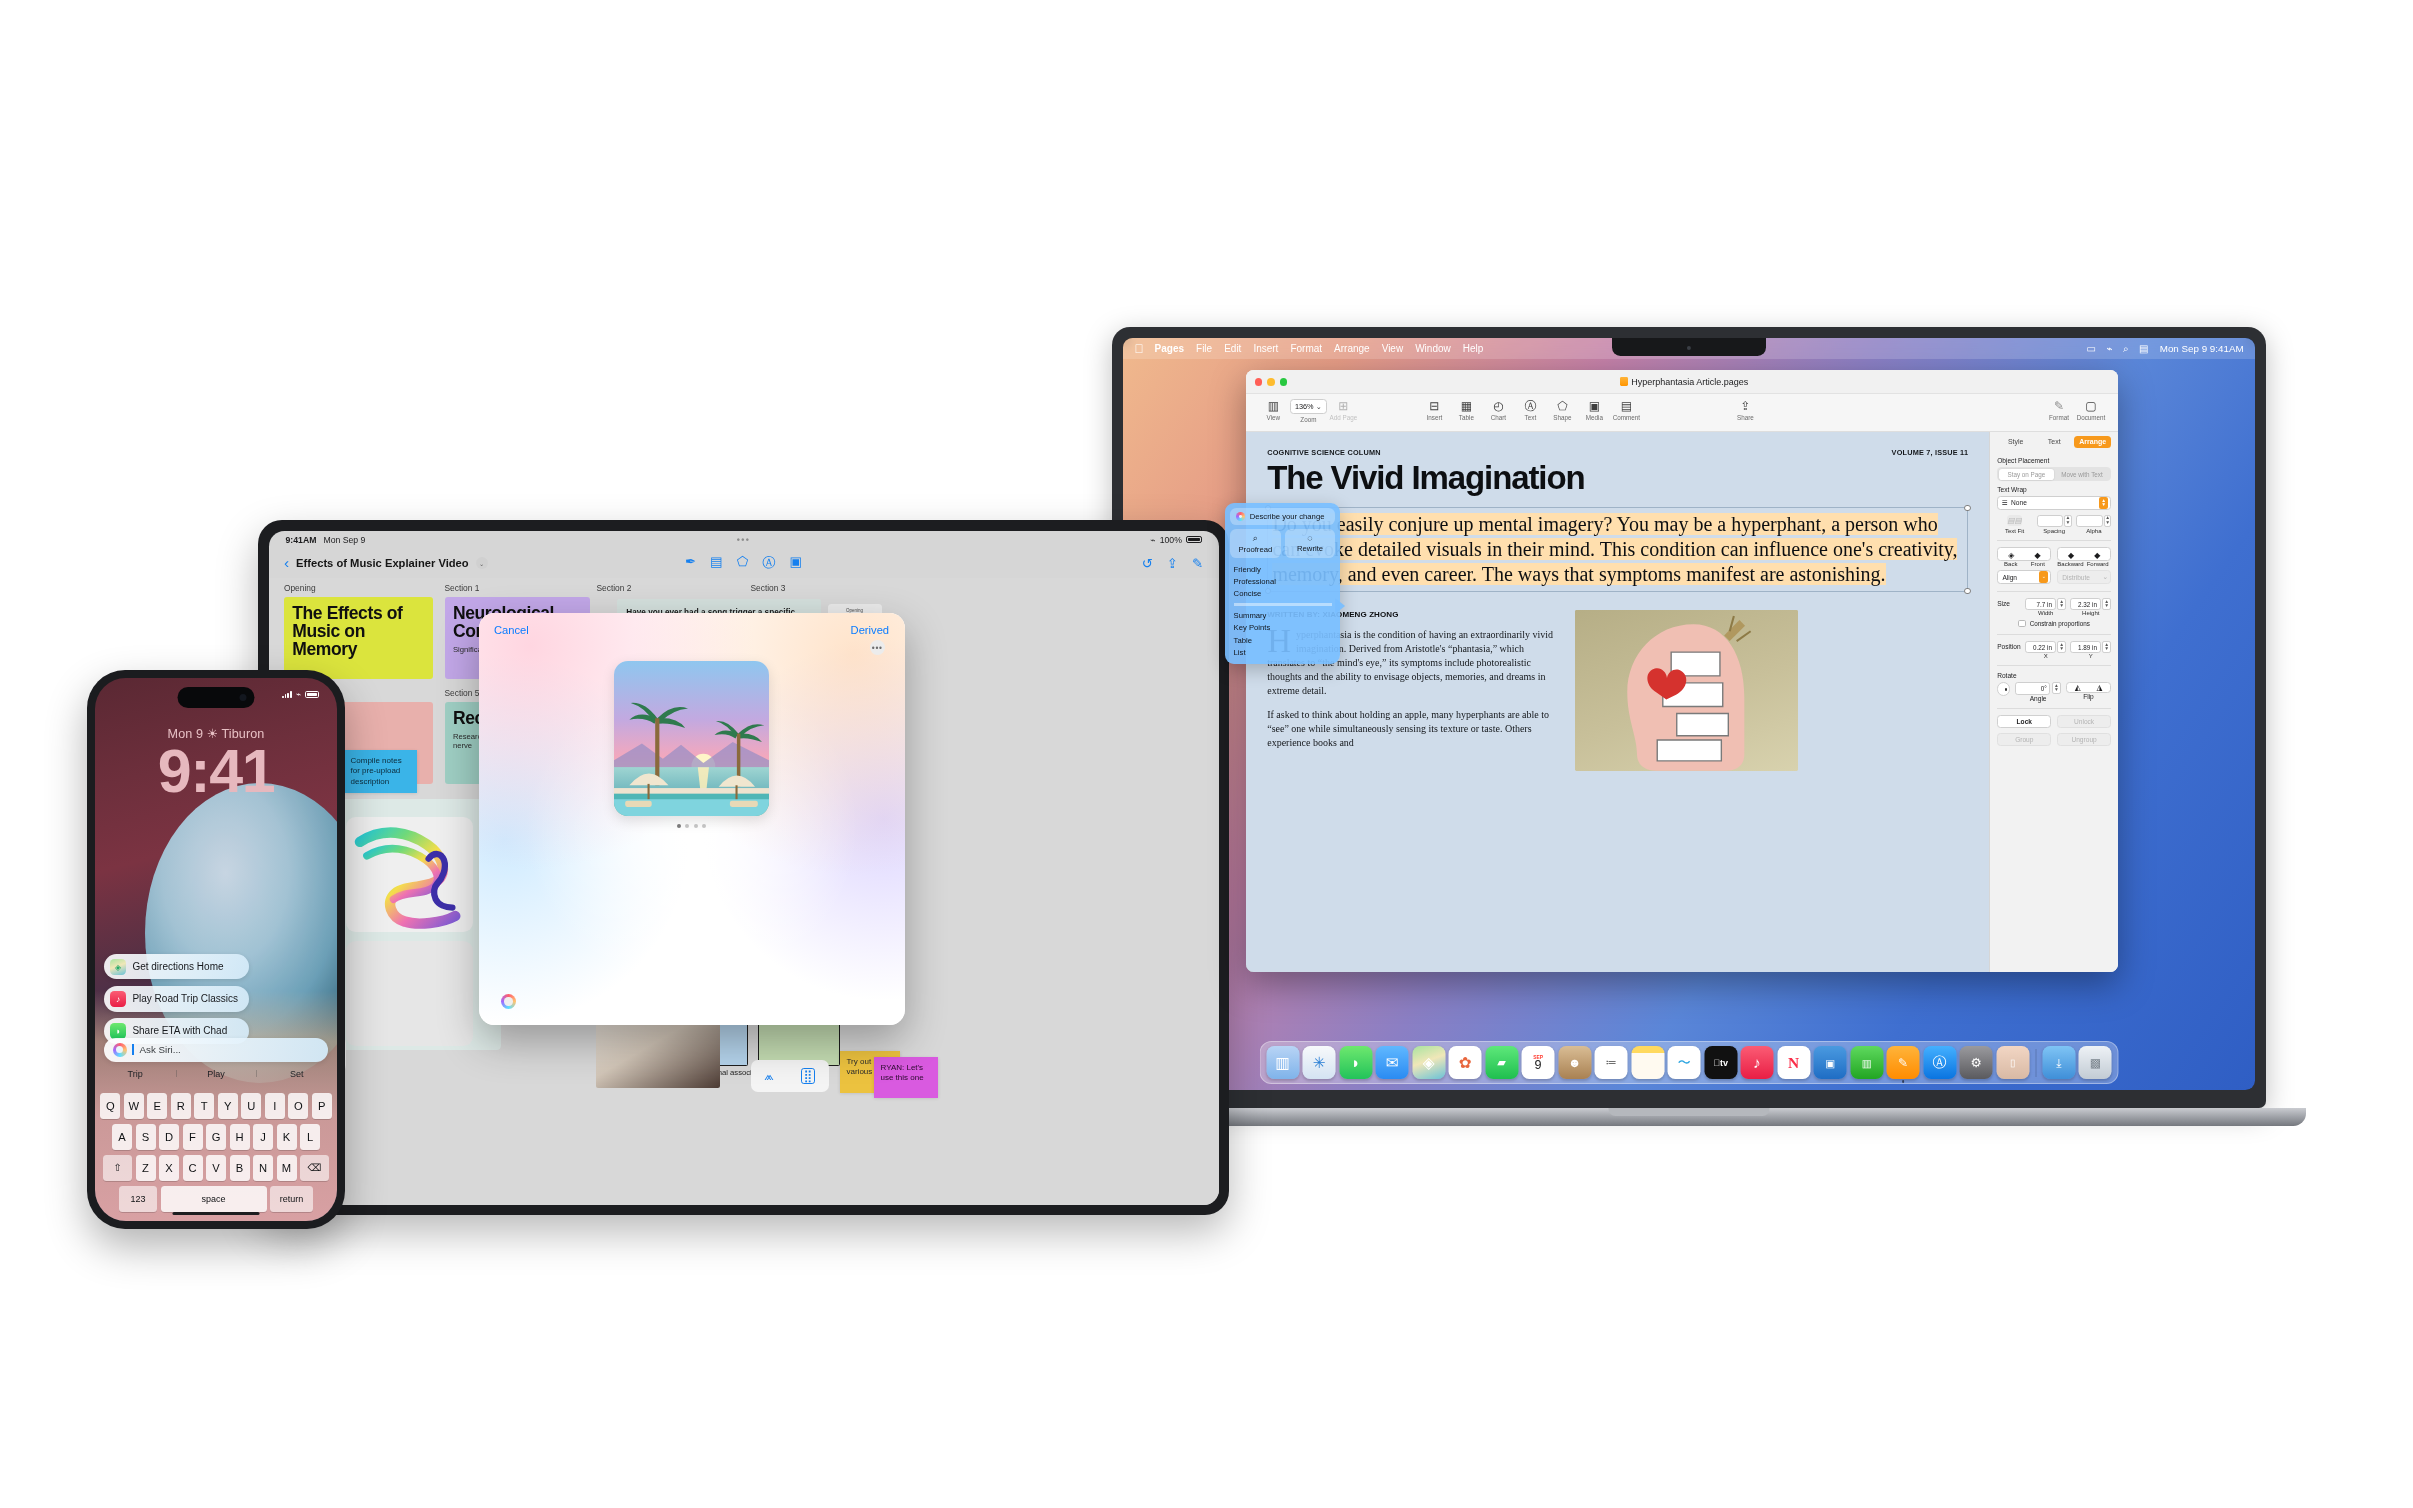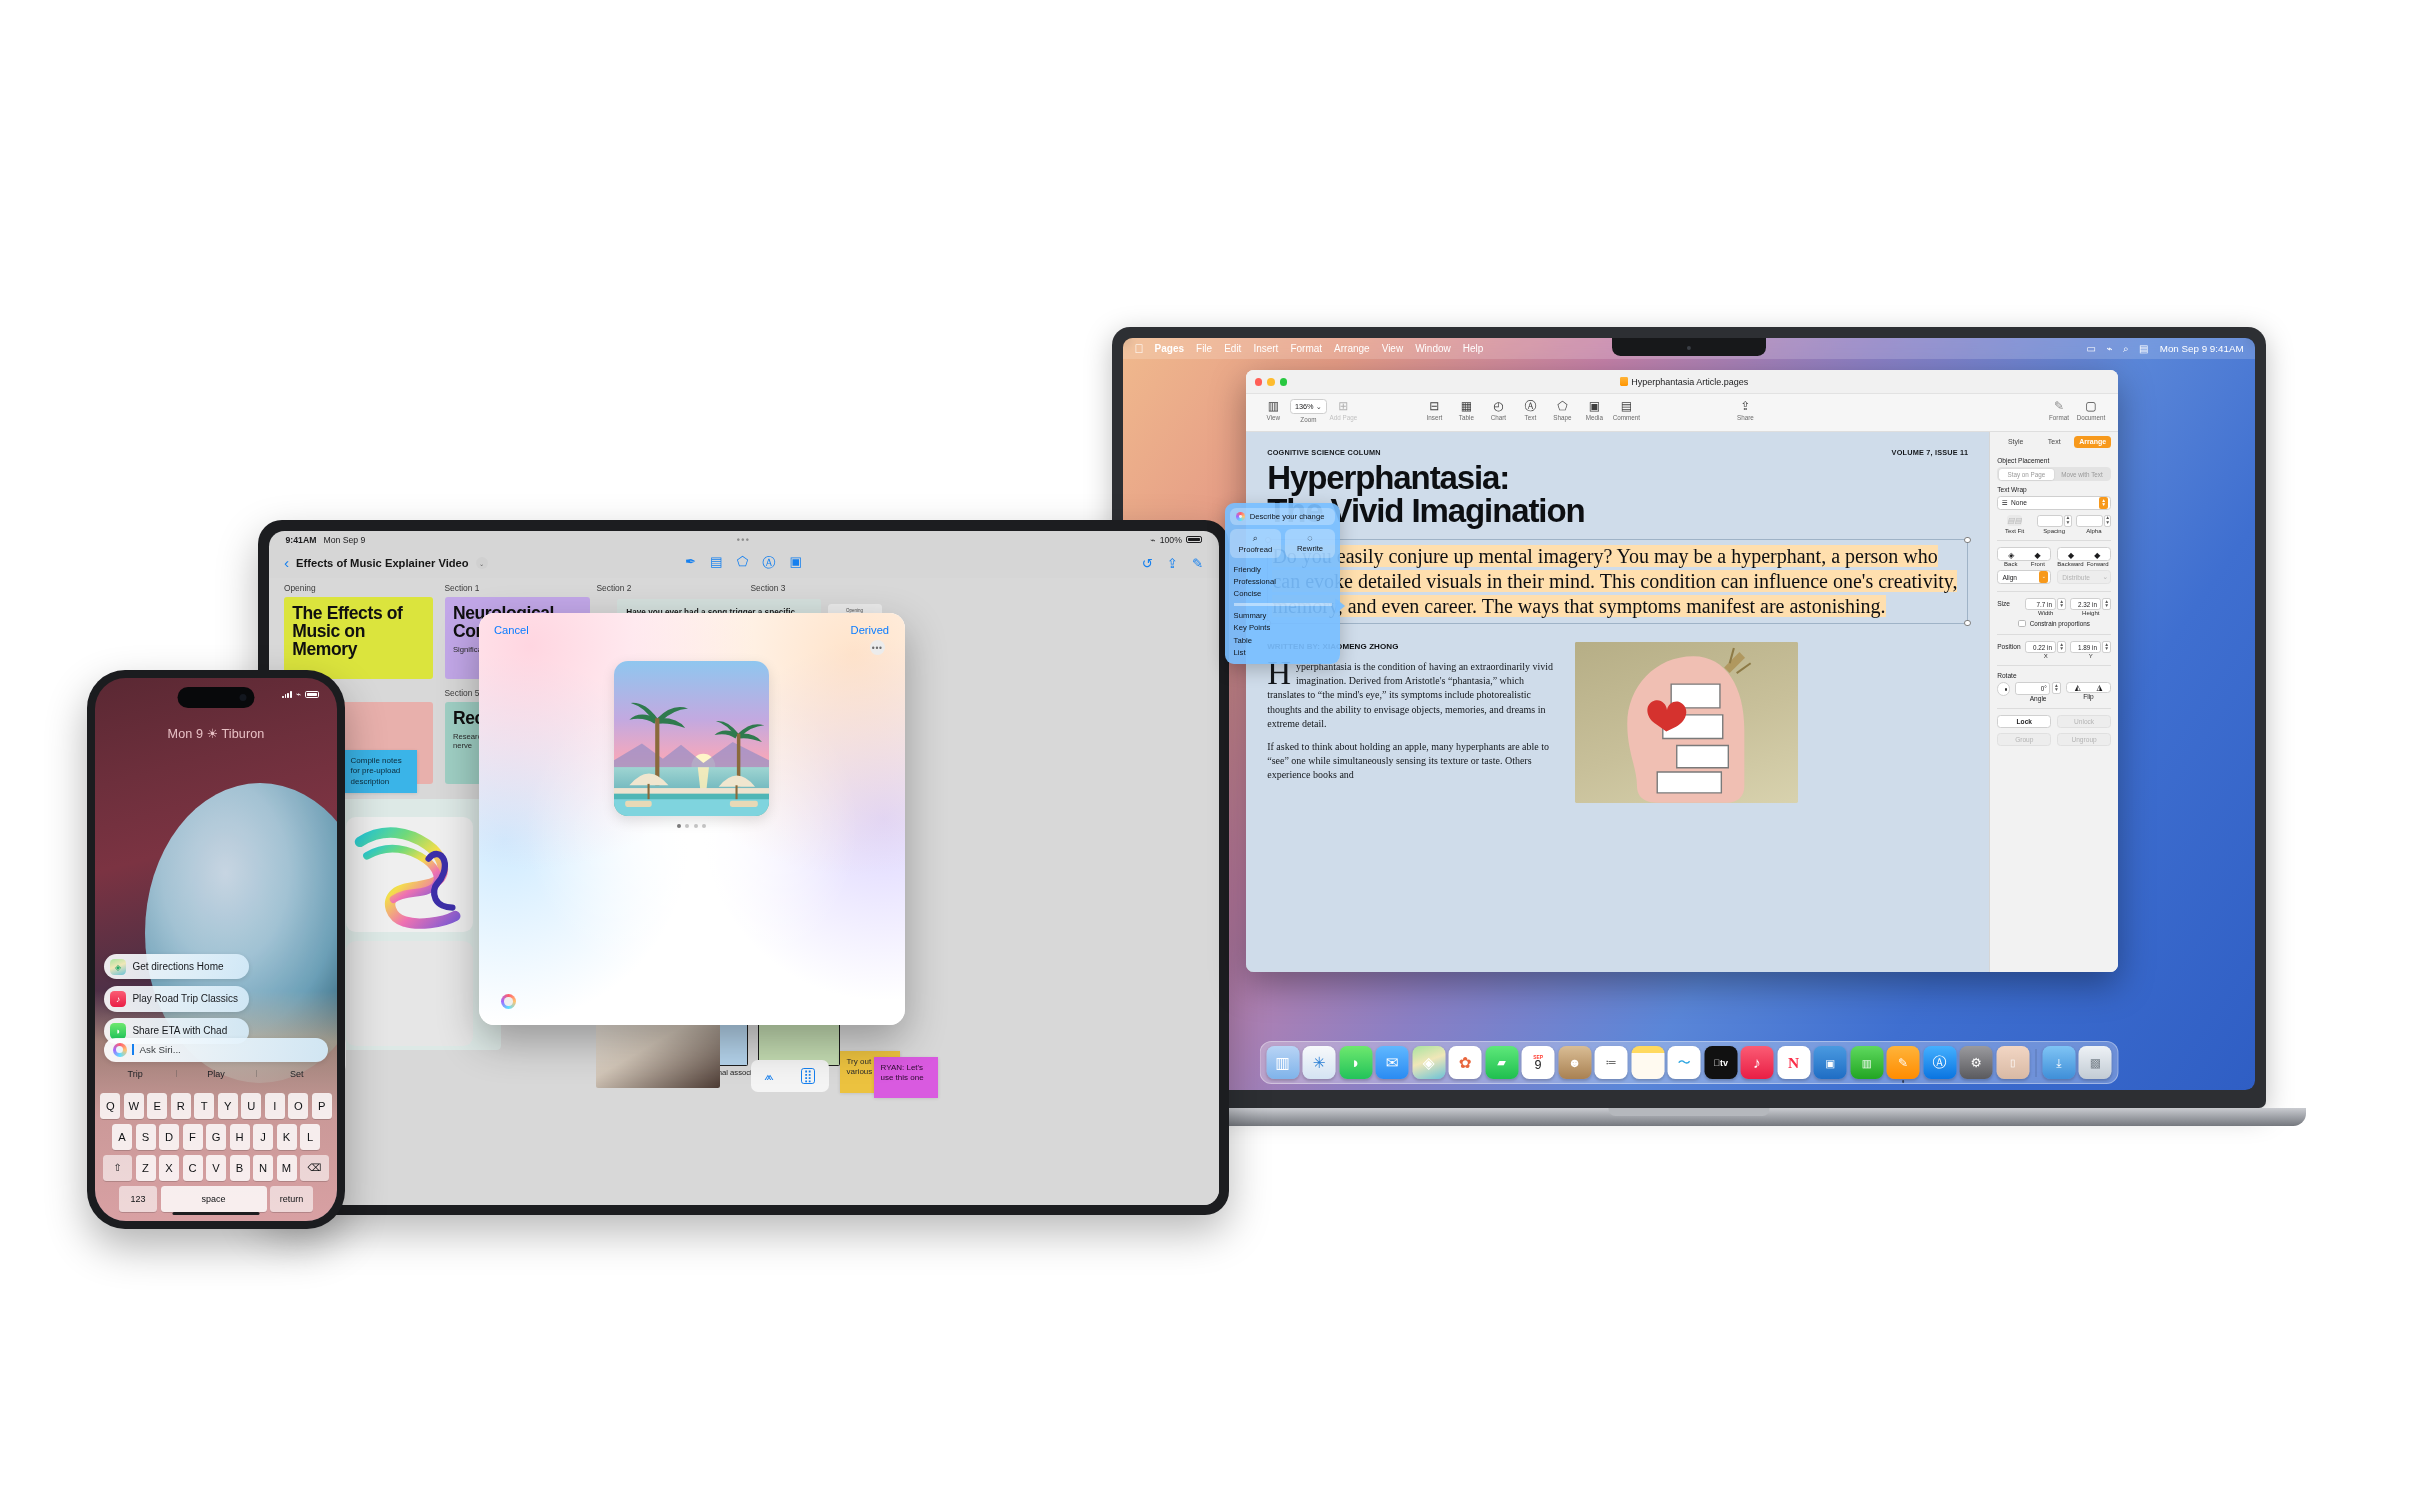--- a/index.html
+++ b/index.html
@@ -335,21 +335,20 @@
           </div>
 
           <div class="pages-body">
             <div class="doc-canvas">
               <div class="doc-page">
                 <div class="doc-kicker">
                   <span>COGNITIVE SCIENCE COLUMN</span>
                   <span>VOLUME 7, ISSUE 11</span>
                 </div>
                 <div class="doc-h1">
-                  <div>Hyperphantasia:</div>
                   <div>The Vivid Imagination</div>
                 </div>
                 <div class="doc-lede-wrap">
                   <span class="doc-lede">Do you easily conjure up mental imagery? You may be a hyperphant, a person who can evoke detailed visuals in their mind. This condition can influence one's creativity, memory, and even career. The ways that symptoms manifest are astonishing.</span>
                   <i class="sel-h" style="left:-3.5px;top:-3.5px"></i>
                   <i class="sel-h" style="right:-3.5px;top:-3.5px"></i>
                   <i class="sel-h" style="left:-3.5px;bottom:-3.5px"></i>
                   <i class="sel-h" style="right:-3.5px;bottom:-3.5px"></i>
                 </div>
                 <div class="doc-cols">
@@ -830,20 +829,21 @@
               <i style="height:5.6px"></i>
               <i style="height:7.7px"></i>
             </span>
           <span class="wifi">⌁</span>
           <span class="pbatt">
               <b></b>
             </span>
         </div>
 
         <div class="ip-date">Mon 9 ☀ Tiburon</div>
+        <div class="ip-time">9:41</div>
 
         <div class="ip-sugg">
           <div class="sbtn">
             <span class="ic" style="background:linear-gradient(160deg,#a8e3a0,#f0e7b8 45%,#69c2d8);color:#2a6">◈</span>
             <span class="lb">Get directions Home</span>
           </div>
           <div class="sbtn">
             <span class="ic" style="background:linear-gradient(180deg,#fb5c74,#e91e45)">♪</span>
             <span class="lb">Play Road Trip Classics</span>
           </div>

